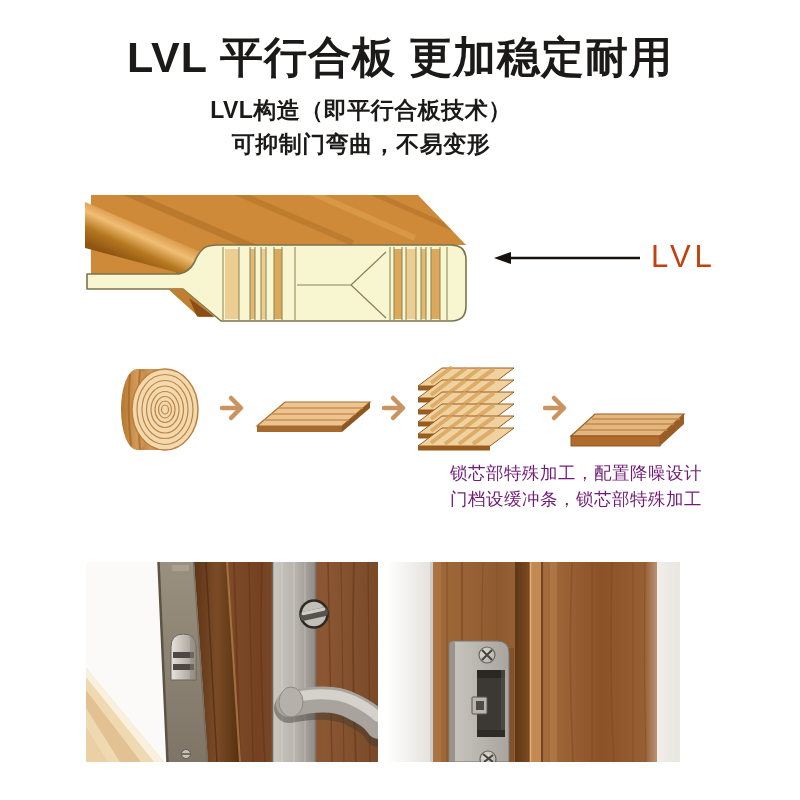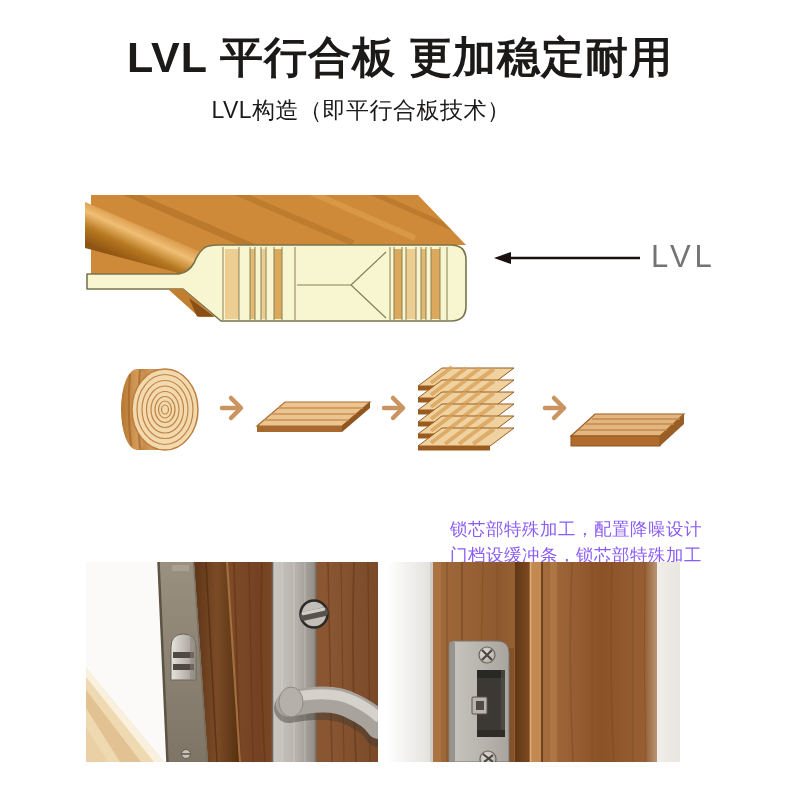--- a/index.html
+++ b/index.html
@@ -1,34 +1,35 @@
 <!DOCTYPE html>
 <html><head>
 <meta charset="utf-8">
 <style>
   html,body{margin:0;padding:0;background:#fff;}
   .canvas{position:relative;width:800px;height:800px;background:#FFFFFF;overflow:hidden;
           font-family:"Liberation Sans","DejaVu Sans",sans-serif;color:#1C1A18;}
   .abs{position:absolute;}
   .title{left:0;right:0;top:29px;text-align:center;font-size:43px;font-weight:700;letter-spacing:1px;white-space:nowrap;}
   .subtitle{left:151px;top:93px;width:420px;text-align:center;font-size:23px;line-height:34px;
-            font-weight:400;letter-spacing:.5px;}
-  .lvl-label{left:651px;top:239px;font-size:31px;font-weight:400;letter-spacing:4px;color:#737373;}
+            font-weight:700;letter-spacing:.5px;}
+  .lvl-label{left:651px;top:239px;font-size:31px;font-weight:400;letter-spacing:4px;color:#c2410c;}
   .h2{left:128px;top:491px;font-size:37px;font-weight:700;letter-spacing:1.5px;white-space:nowrap;}
-  .desc{left:450px;top:516px;font-size:17.5px;line-height:26px;font-weight:500;letter-spacing:.5px;color:#8b5cf6;}
+  .desc{left:450px;top:460px;font-size:17.5px;line-height:26px;font-weight:500;letter-spacing:.5px;color:#701a75;}
   svg{display:block;}
 </style>
 </head>
 <body>
 
 <div class="canvas">
 
   <div class="abs title">LVL 平行合板 更加稳定耐用</div>
   <div class="abs subtitle">
     <div>LVL构造（即平行合板技术）</div>
+    <div>可抑制门弯曲，不易变形</div>
   </div>
 
   <svg class="abs" style="left:85px;top:188px" width="385" height="146" viewBox="0 0 385 146">
     <defs>
       <linearGradient id="moldGrad" gradientUnits="userSpaceOnUse" x1="42" y1="16" x2="20" y2="64">
         <stop offset="0" stop-color="#A3661F"></stop>
           <stop offset=".25" stop-color="#D99A4C"></stop>
         <stop offset=".45" stop-color="#F0BE74"></stop>
           <stop offset=".72" stop-color="#B5771F"></stop>
         <stop offset="1" stop-color="#8F5412"></stop>

